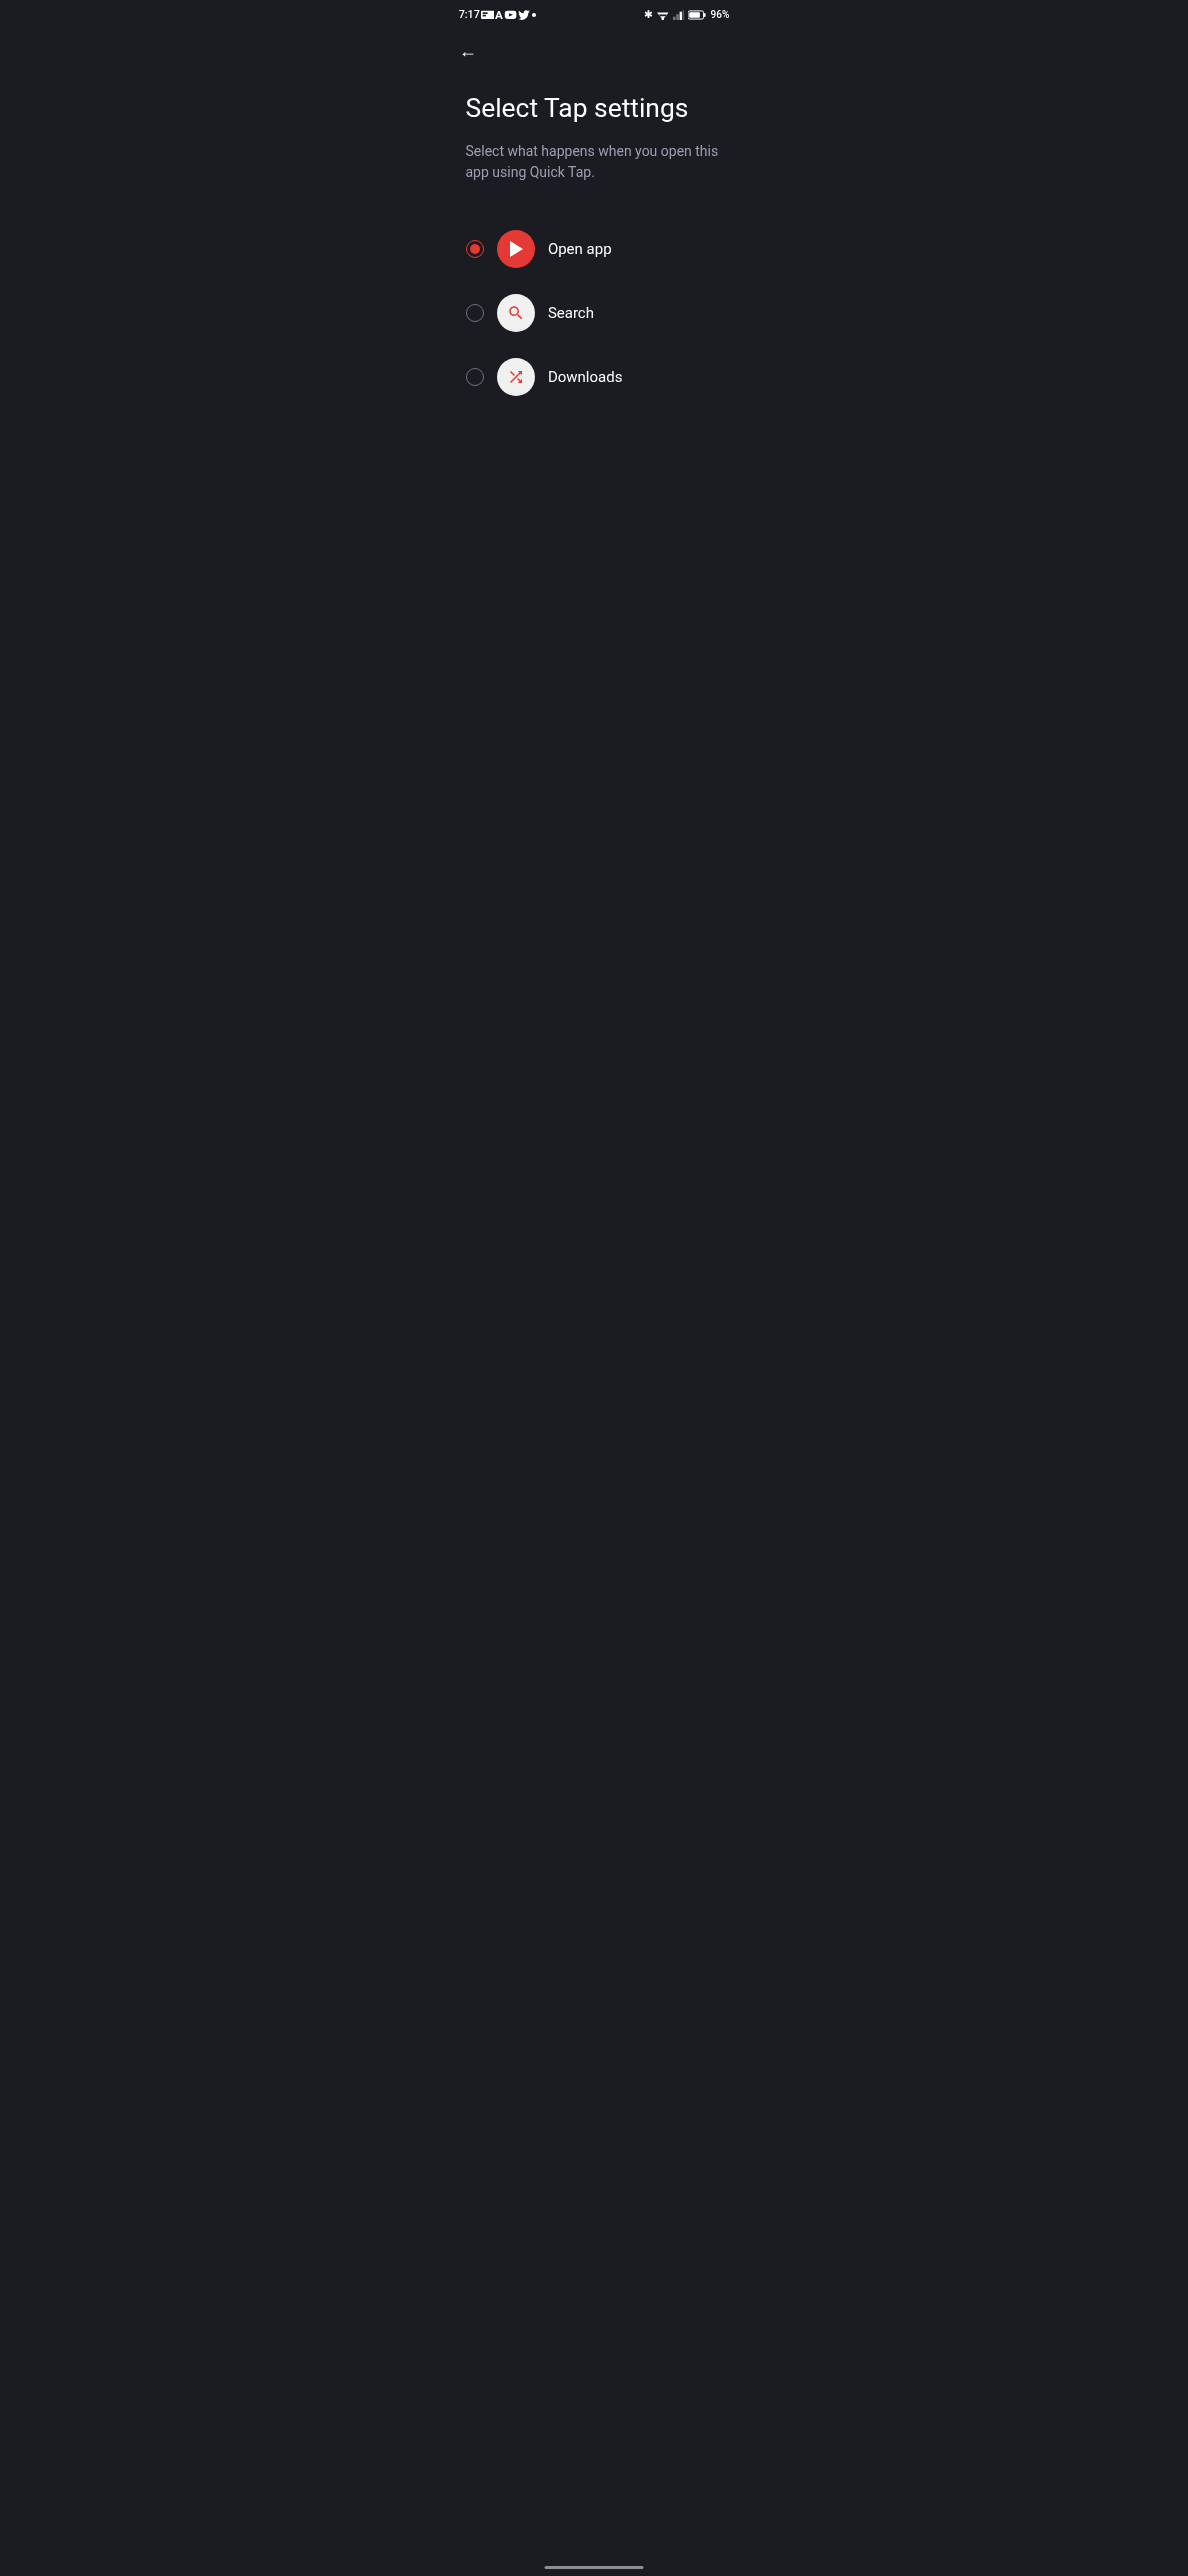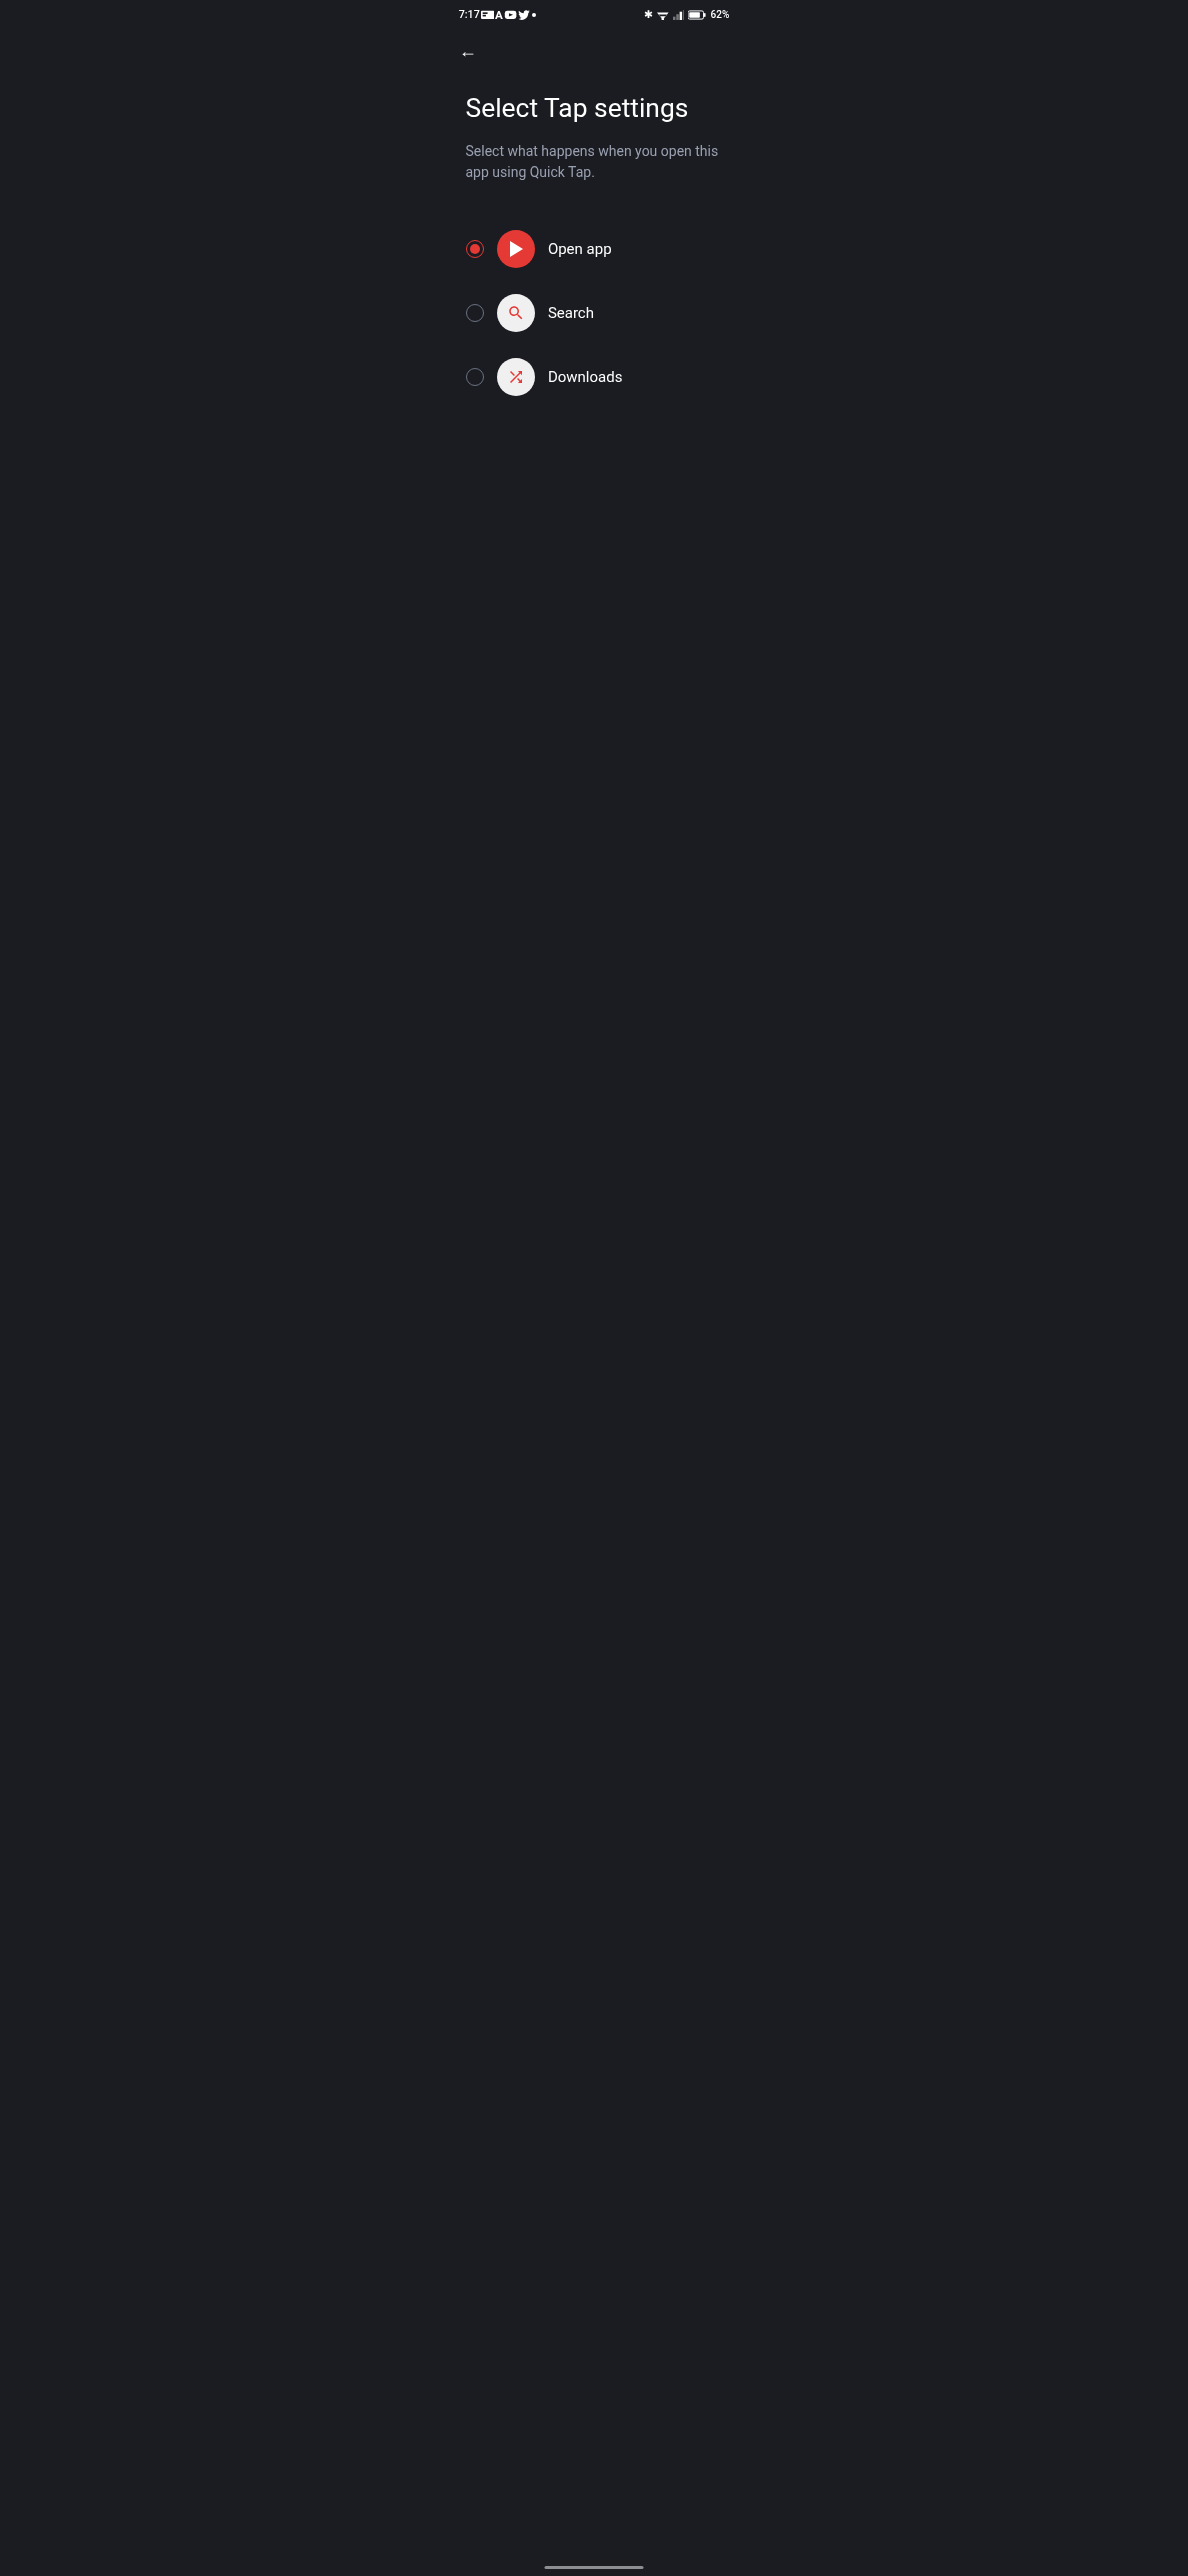--- a/index.html
+++ b/index.html
@@ -202,21 +202,21 @@
       <rect x="4" y="5" width="3" height="7" fill="white" opacity="0.4"></rect>
       <rect x="8" y="2" width="3" height="10" fill="white"></rect>
       <rect x="12" y="0" width="2" height="12" fill="white" opacity="0.3"></rect>
     </svg>
 
     <svg width="18" height="10" viewBox="0 0 22 12">
       <rect x="0" y="1" width="19" height="10" rx="2" fill="none" stroke="white" stroke-width="1.2"></rect>
       <rect x="19.5" y="3.5" width="2" height="5" rx="1" fill="white"></rect>
       <rect x="1.5" y="2.5" width="13" height="7" rx="1" fill="white"></rect>
     </svg>
-    <span>62%</span>
+    <span>96%</span>
   </div>
 </div>
 
 <div class="back-button">
   <span class="back-arrow">←</span>
 </div>
 
 <div class="content">
   <h1 class="page-title">Select Tap settings</h1>
   <p class="page-description">Select what happens when you open this app using Quick Tap.</p>

